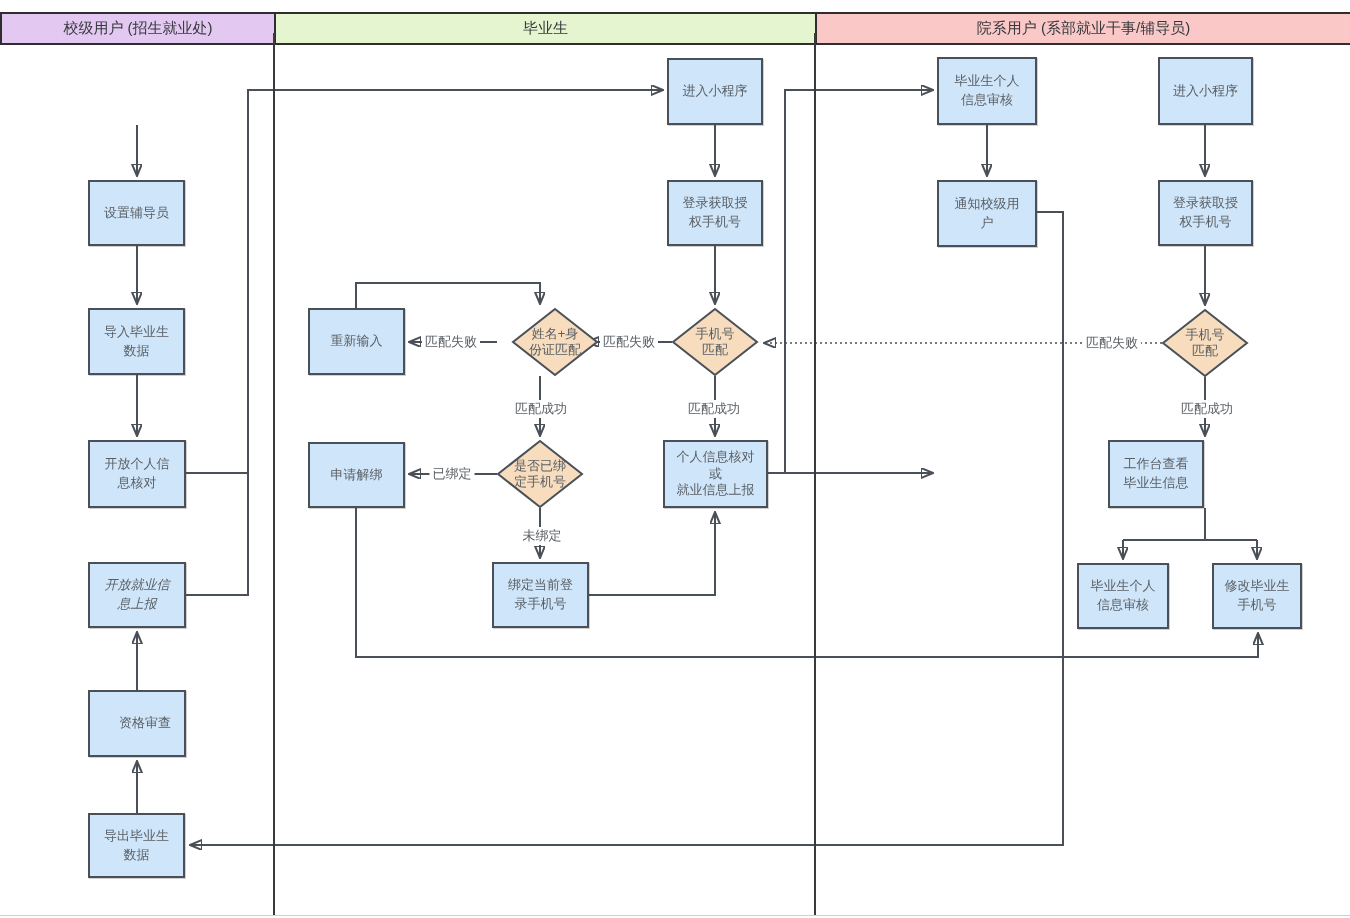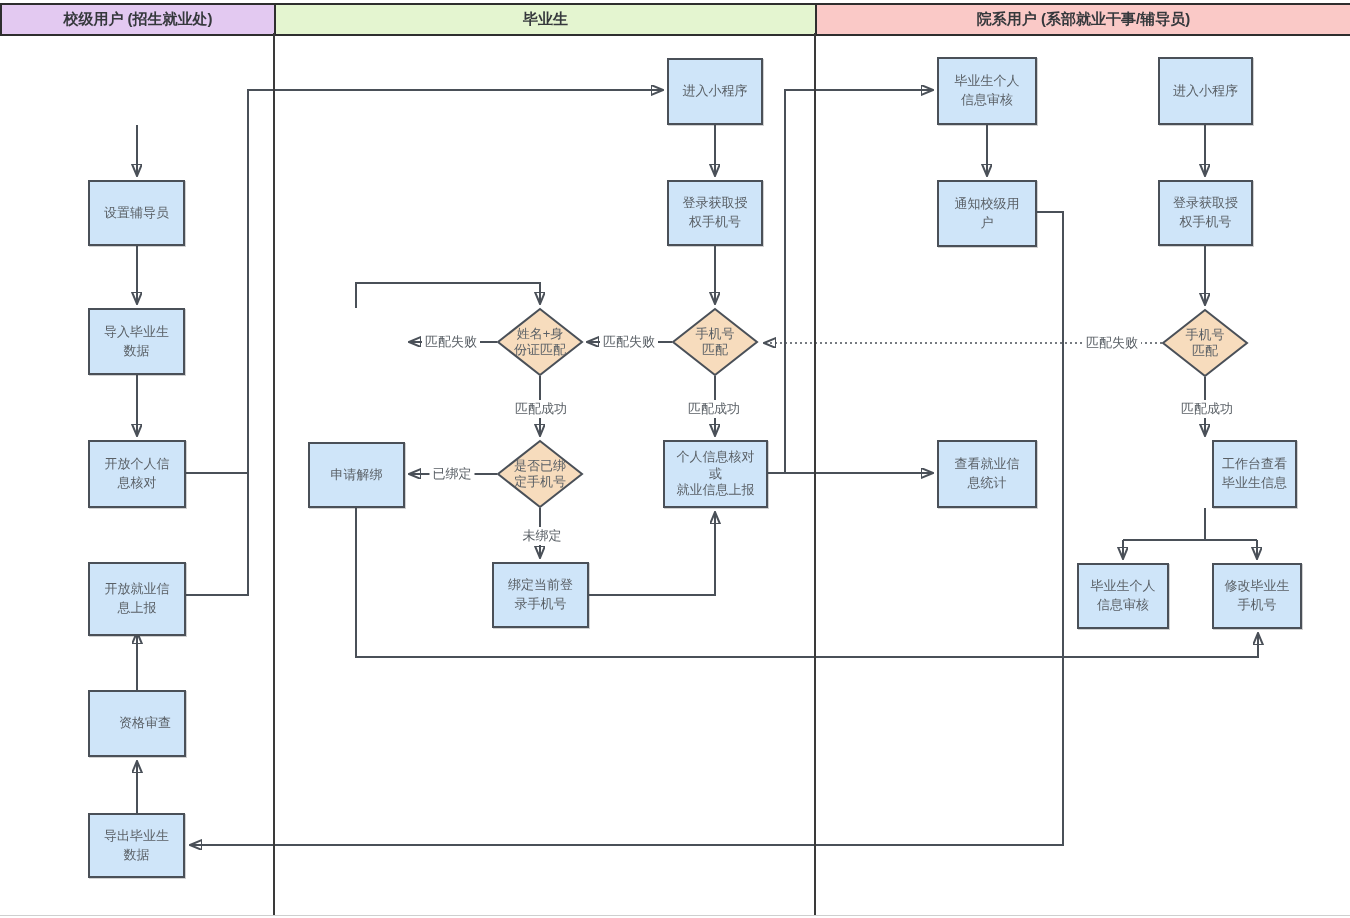--- a/index.html
+++ b/index.html
@@ -2,22 +2,22 @@
 <html><head>
 <meta charset="utf-8">
 <style>
   html,body{margin:0;padding:0;background:#fff;}
   #canvas{
     position:relative;width:1350px;height:918px;background:#ffffff;overflow:hidden;
     font-family:"Liberation Sans","DejaVu Sans",sans-serif;
   }
   
   .lane-head{
-    position:absolute;top:3px;height:33px;display:flex;align-items:center;justify-content:center;
-    font-size:15px;font-weight:bold;color:#35383c;border-top:2px solid #2e2e2e;border-bottom:2px solid #2e2e2e;
+    position:absolute;top:12px;height:33px;display:flex;align-items:center;justify-content:center;
+    font-size:15px;font-weight:normal;color:#35383c;border-top:2px solid #2e2e2e;border-bottom:2px solid #2e2e2e;
     box-sizing:border-box;white-space:nowrap;
   }
   .lane-sep{position:absolute;top:0;width:2px;background:#3a3a3a;}
   .bottom-rule{position:absolute;left:0;top:915px;width:1350px;height:1px;background:#cfcfcf;}
   
   .node{
     position:absolute;background:#cfe5f9;border:2px solid #4a5058;box-sizing:border-box;
     display:flex;align-items:center;justify-content:center;text-align:center;
     font-size:13px;line-height:1.45;color:#5a6066;white-space:pre-line;
     box-shadow:1px 1px 0 rgba(70,70,70,.25);
@@ -98,37 +98,38 @@
   </div>
   <div class="lane-sep" style="left:273px;top:33px;height:883px;"></div>
   <div class="lane-sep" style="left:814px;top:33px;height:883px;"></div>
   <div class="bottom-rule"></div>
 
   <div class="node" style="left:88px;top:180px;width:97px;height:66px;">设置辅导员</div>
   <div class="node" style="left:88px;top:308px;width:97px;height:67px;">导入毕业生
 数据</div>
   <div class="node" style="left:88px;top:440px;width:98px;height:68px;">开放个人信
 息核对</div>
-  <div class="node" style="left:88px;top:562px;width:98px;height:74px;">开放就业信
+  <div class="node" style="left:88px;top:562px;width:98px;height:66px;font-style:italic;">开放就业信
 息上报</div>
   <div class="node" style="left:88px;top:690px;width:98px;height:67px;padding-left:16px;">资格审查</div>
   <div class="node" style="left:88px;top:813px;width:97px;height:65px;">导出毕业生
 数据</div>
 
   <div class="node" style="left:667px;top:58px;width:96px;height:67px;">进入小程序</div>
   <div class="node" style="left:667px;top:180px;width:96px;height:66px;">登录获取授
 权手机号</div>
+  <div class="node" style="left:308px;top:308px;width:97px;height:67px;">重新输入</div>
   <div class="node" style="left:308px;top:442px;width:97px;height:66px;">申请解绑</div>
   <div class="node" style="left:663px;top:440px;width:105px;height:68px;line-height:1.3;">个人信息核对
 或
 就业信息上报</div>
   <div class="node" style="left:492px;top:562px;width:97px;height:66px;">绑定当前登
 录手机号</div>
 
-  <div class="diamond" style="left:497px;top:308px;width:86px;height:68px;text-decoration:underline;">
+  <div class="diamond" style="left:512px;top:308px;width:86px;height:68px;text-decoration:underline;">
     <svg viewBox="0 0 86 68" preserveAspectRatio="none">
         <polygon points="43,1 85,34 43,67 1,34" fill="#f7dcbd" stroke="#4a5058" stroke-width="2"></polygon>
       </svg>
     <span class="dtext">姓名+身
 份证匹配</span>
   </div>
   <div class="diamond" style="left:672px;top:308px;width:86px;height:68px;">
     <svg viewBox="0 0 86 68" preserveAspectRatio="none">
         <polygon points="43,1 85,34 43,67 1,34" fill="#f7dcbd" stroke="#4a5058" stroke-width="2"></polygon>
       </svg>
@@ -150,23 +151,21 @@
 户</div>
   <div class="node" style="left:1158px;top:180px;width:95px;height:66px;">登录获取授
 权手机号</div>
   <div class="diamond" style="left:1162px;top:309px;width:86px;height:68px;">
     <svg viewBox="0 0 86 68" preserveAspectRatio="none">
         <polygon points="43,1 85,34 43,67 1,34" fill="#f7dcbd" stroke="#4a5058" stroke-width="2"></polygon>
       </svg>
     <span class="dtext">手机号
 匹配</span>
   </div>
-  <div class="node" style="left:937px;top:440px;width:100px;height:68px;">查看就业信
-息统计</div>
-  <div class="node" style="left:1212px;top:440px;width:85px;height:68px;">工作台查看
+  <div class="node" style="left:1108px;top:440px;width:96px;height:68px;">工作台查看
 毕业生信息</div>
   <div class="node" style="left:1077px;top:563px;width:92px;height:66px;">毕业生个人
 信息审核</div>
   <div class="node" style="left:1212px;top:563px;width:90px;height:66px;">修改毕业生
 手机号</div>
 
   <div class="edge-label" style="left:451px;top:342px;">匹配失败</div>
   <div class="edge-label" style="left:629px;top:342px;">匹配失败</div>
   <div class="edge-label" style="left:1112px;top:343px;">匹配失败</div>
   <div class="edge-label" style="left:541px;top:409px;">匹配成功</div>

